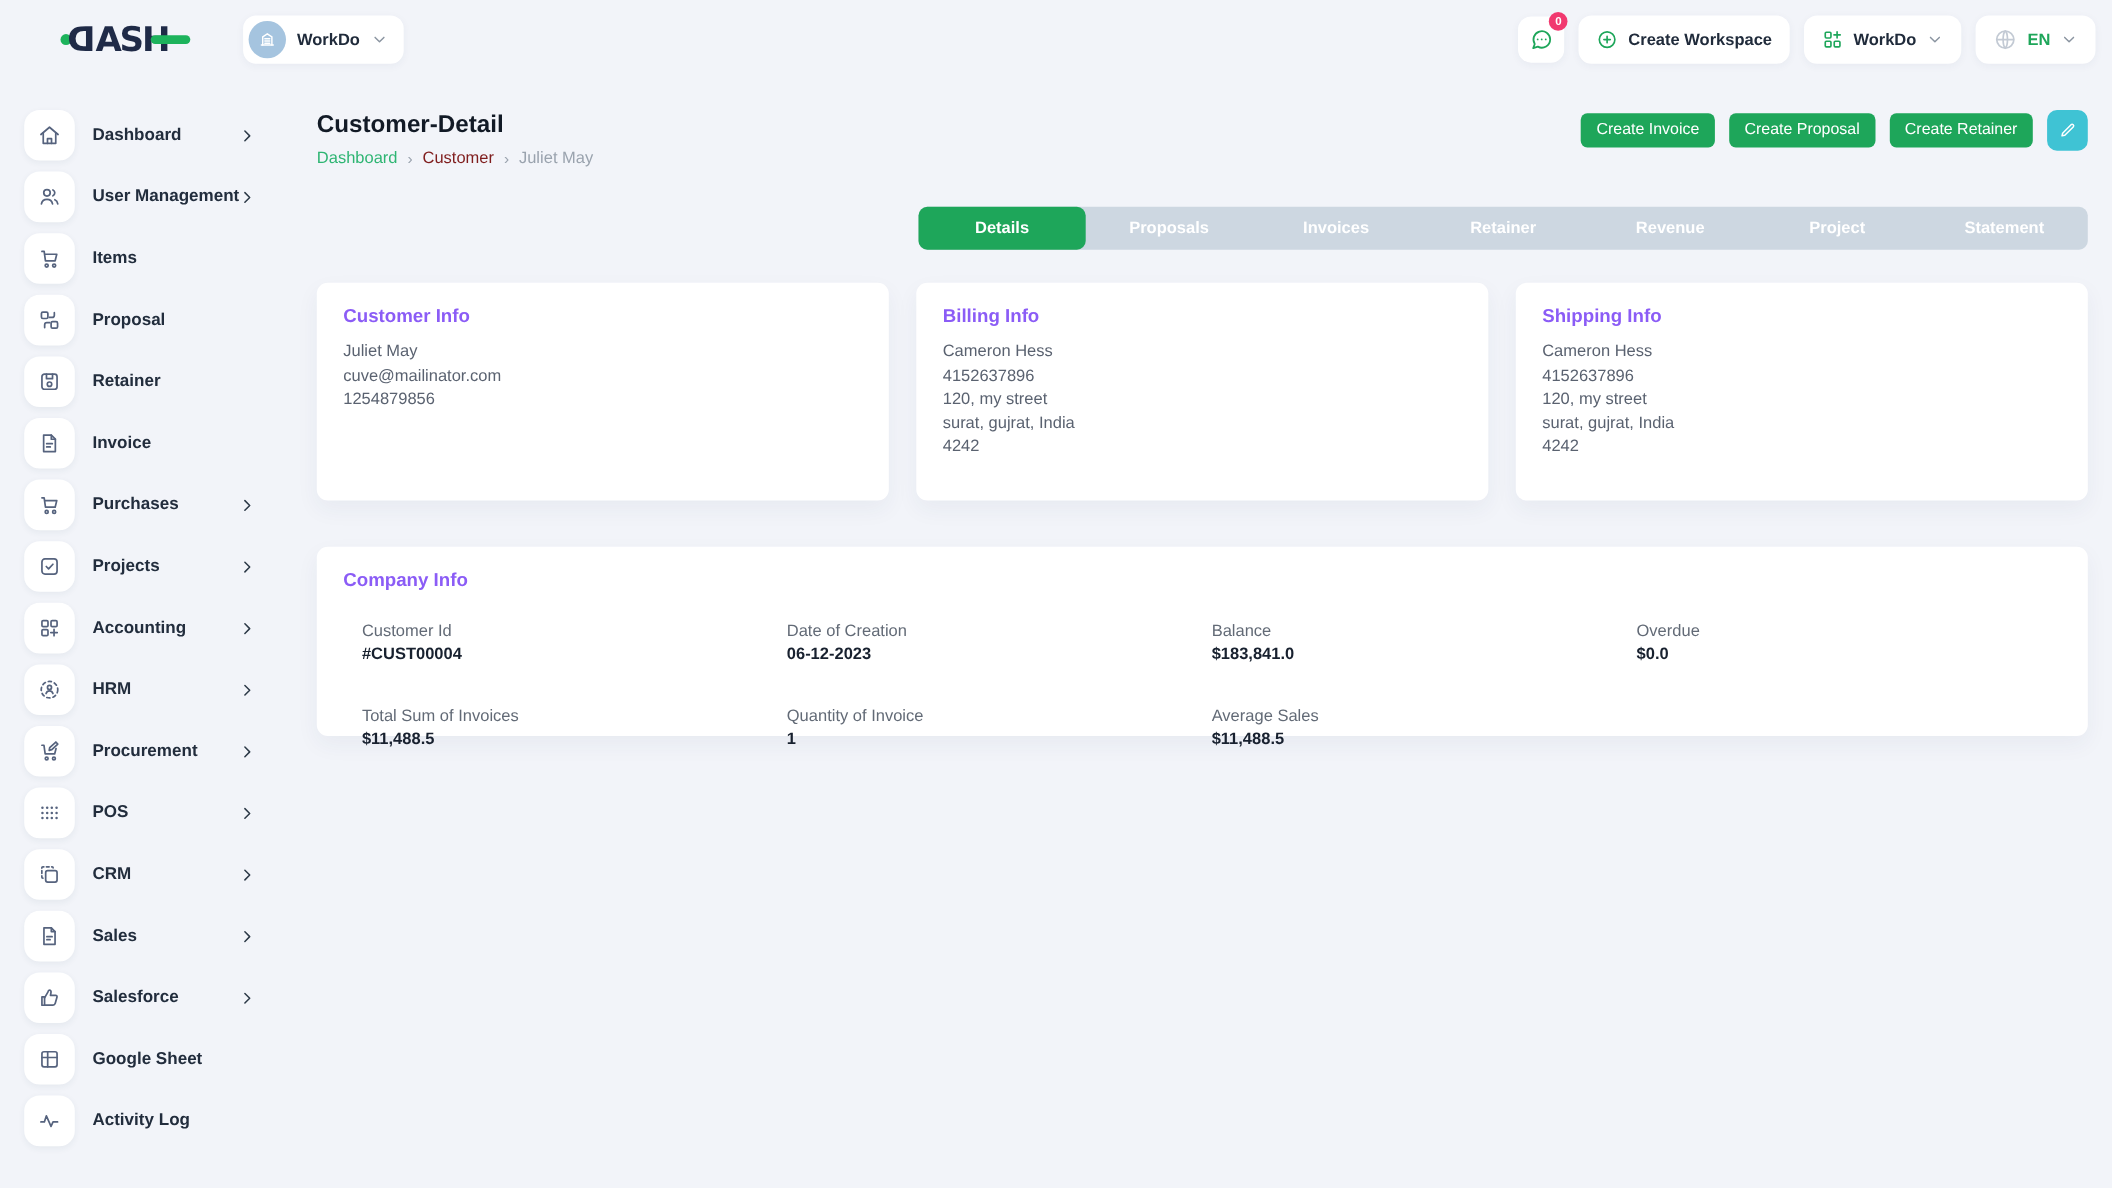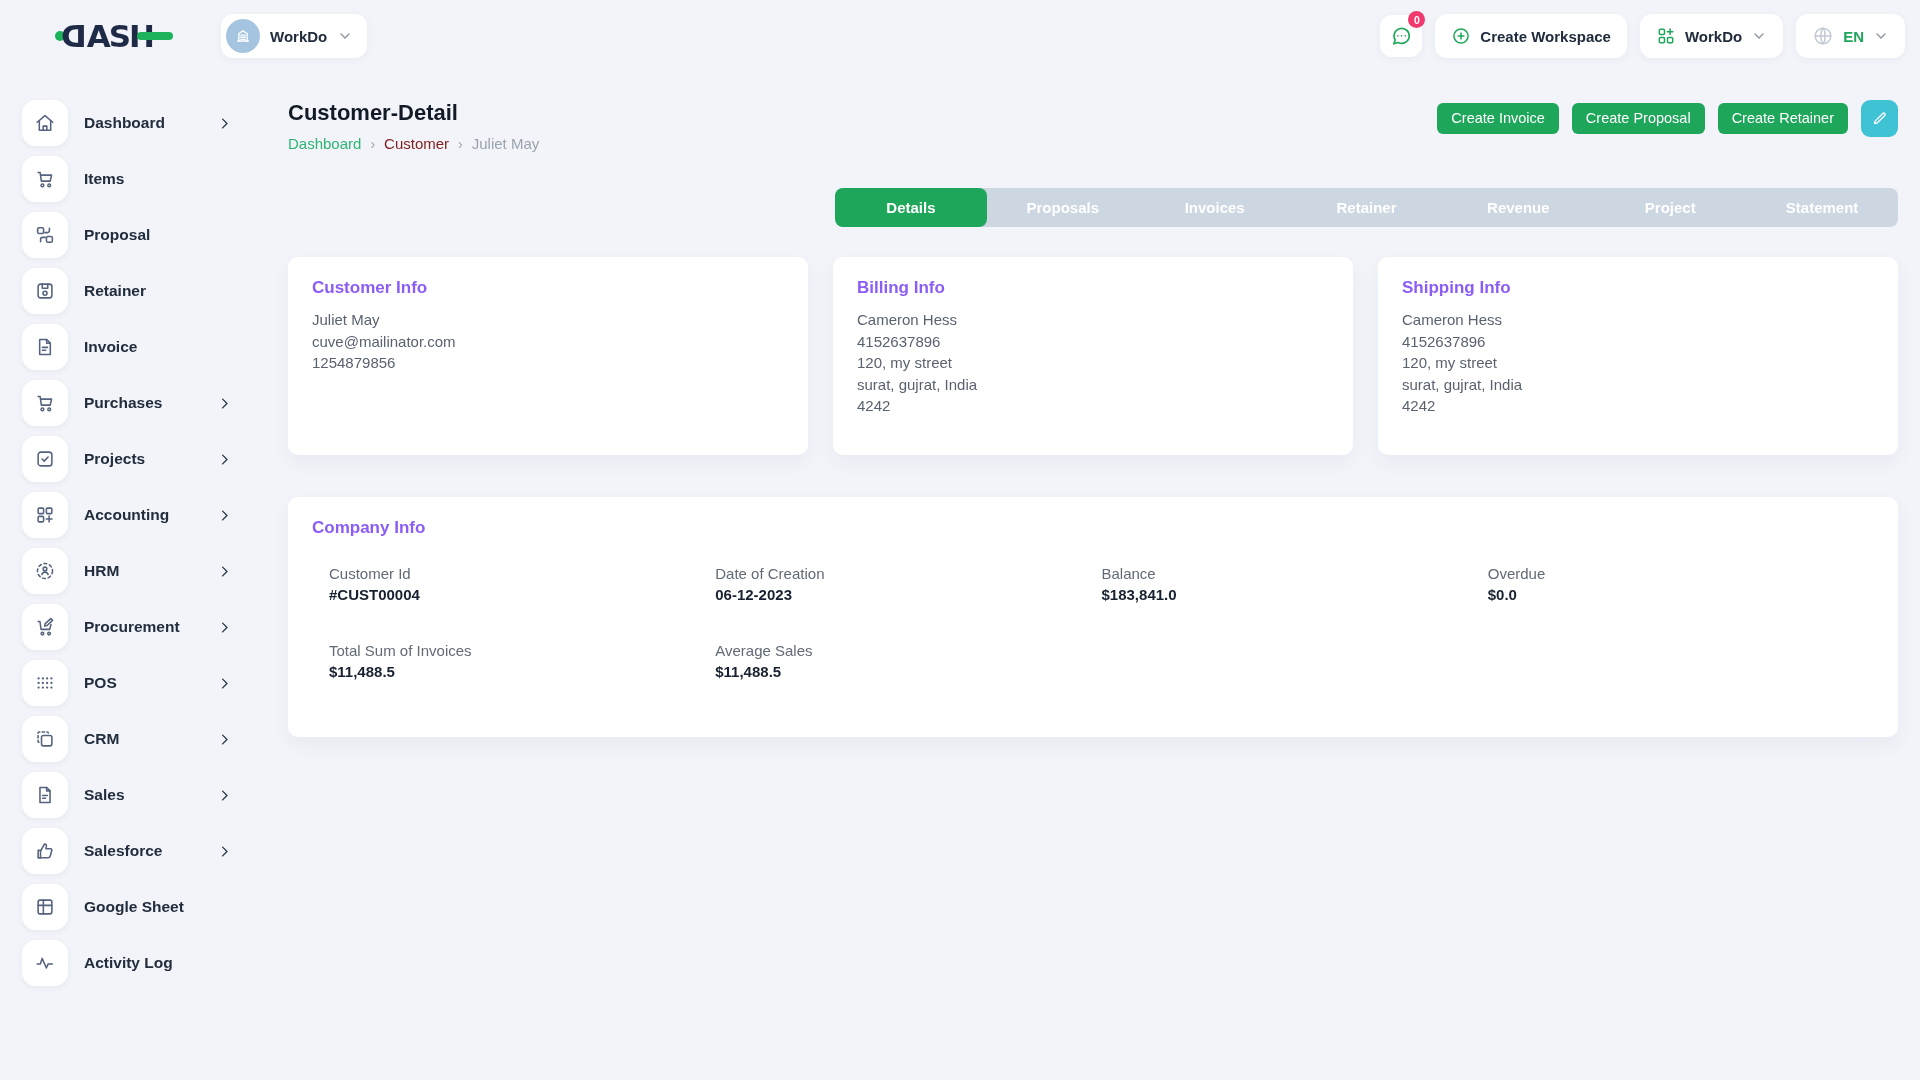--- a/index.html
+++ b/index.html
@@ -59,21 +59,21 @@
   .tab { flex:1; display:flex; align-items:center; justify-content:center; color:#fff;
     font-size:15px; cursor:pointer; border-radius:8px; }
   .tab.active { background:#1ea65a; }
 
   .cards-row { margin-top:30px; display:flex; gap:25px; }
   .card { background:#fff; border-radius:10px; box-shadow:0 8px 20px rgba(46,60,90,.05); padding:21px 24px; }
   .info-card { flex:1; height:198px; }
   .card h3 { font-size:17px; font-weight:700; color:#8b5cf6; margin-bottom:11px; }
   .card-line { font-size:15px; color:#5a6270; line-height:21.5px; }
 
-  .company-card { margin-top:42px; height:240px; }
+  .company-card { margin-top:42px; height:172px; }
   .company-grid { margin-top:27px; padding-left:17px; display:grid;
     grid-template-columns:repeat(4,1fr); row-gap:39px; }
   .f-label { font-size:15px; color:#626a76; }
   .f-value { font-size:15px; font-weight:700; color:#18212f; margin-top:4px; }
 
   svg.sic { stroke:#56637e; fill:none; stroke-width:1.7; stroke-linecap:round; stroke-linejoin:round; }
   svg.gic { stroke:#1ea65a; fill:none; stroke-width:1.8; stroke-linecap:round; stroke-linejoin:round; }
 </style>
 </head>
 <body>
@@ -159,20 +159,34 @@
             <path d="M5.8 9.6V20h12.4V9.6"></path>
             <path d="M10 20v-4.6h4V20"></path>
           </svg>
     </span>
     <span class="side-label">Dashboard</span>
     <svg class="chev" width="15" height="15" viewBox="0 0 24 24" fill="none" stroke="#2c3947" stroke-width="2.2" stroke-linecap="round" stroke-linejoin="round">
           <path d="M9 5l7 7-7 7"></path>
         </svg>
   </div>
 
+  <div class="side-item">
+    <span class="tile">
+      <svg class="sic" width="22" height="22" viewBox="0 0 24 24">
+            <circle cx="9.5" cy="8" r="3.2"></circle>
+            <path d="M4 19c.5-3 2.7-4.6 5.5-4.6s5 1.6 5.5 4.6"></path>
+            <path d="M15.4 5.1a3.2 3.2 0 0 1 0 5.8"></path>
+            <path d="M17.3 14.8c1.7.7 2.6 2.1 2.9 4.2"></path>
+          </svg>
+    </span>
+    <span class="side-label">User Management</span>
+    <svg class="chev" width="15" height="15" viewBox="0 0 24 24" fill="none" stroke="#2c3947" stroke-width="2.2" stroke-linecap="round" stroke-linejoin="round">
+          <path d="M9 5l7 7-7 7"></path>
+        </svg>
+  </div>
 
   <div class="side-item">
     <span class="tile">
       <svg class="sic" width="22" height="22" viewBox="0 0 24 24">
             <circle cx="9.2" cy="19" r="1.5"></circle>
             <circle cx="16.6" cy="19" r="1.5"></circle>
             <path d="M4.5 5h2.2l1.3 9.3h9.6l1.6-6.5H7.2"></path>
           </svg>
     </span>
     <span class="side-label">Items</span>
@@ -446,20 +460,24 @@
       </div>
       <div>
         <div class="f-label">Overdue</div>
         <div class="f-value">$0.0</div>
       </div>
       <div>
         <div class="f-label">Total Sum of Invoices</div>
         <div class="f-value">$11,488.5</div>
       </div>
       <div>
+        <div class="f-label">Quantity of Invoice</div>
+        <div class="f-value">1</div>
+      </div>
+      <div>
         <div class="f-label">Average Sales</div>
         <div class="f-value">$11,488.5</div>
       </div>
       <div></div>
     </div>
   </section>
 
 </main>
 </div>
 

